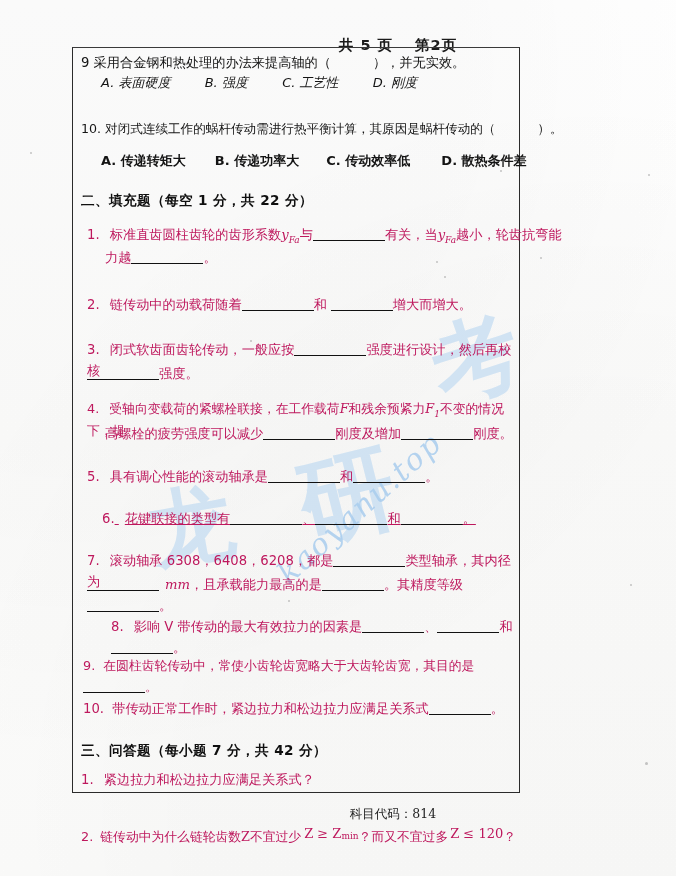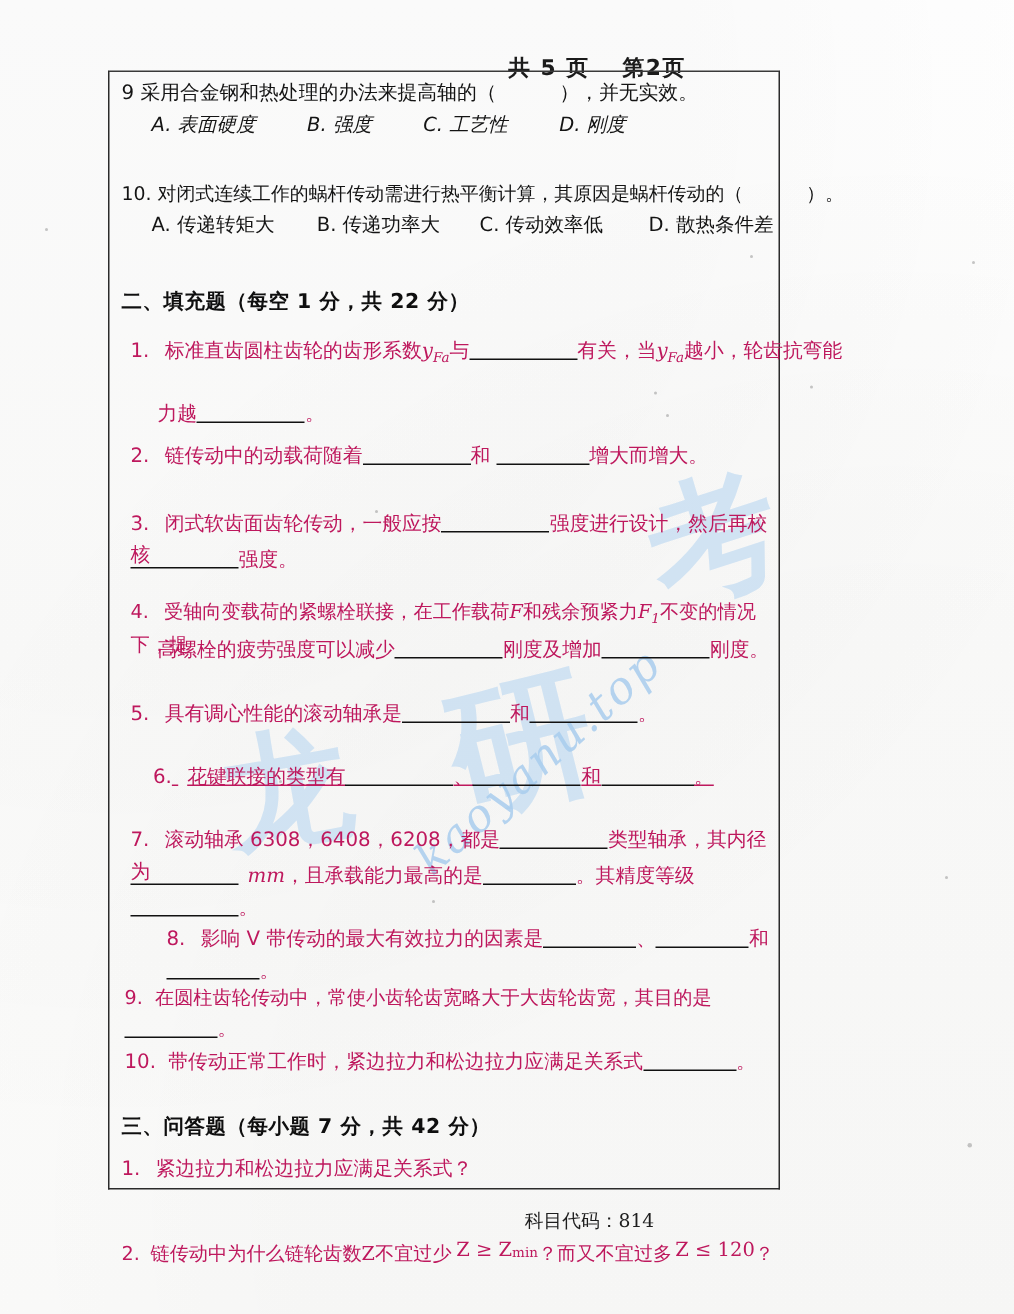--- a/index.html
+++ b/index.html
@@ -214,37 +214,37 @@
       <span style="display:inline-block;width:26px"></span>
       <span class="opt">C. 工艺性</span>
       <span style="display:inline-block;width:26px"></span>
       <span class="opt">D. 刚度</span>
     </div>
 
     <div class="row qline" style="top:72px; left:8px; font-size:12.6px;">
       <span class="num">10.</span>
       <span>对闭式连续工作的蜗杆传动需进行热平衡计算，其原因是蜗杆传动的（</span><span class="paren-slot"></span><span>）。</span>
     </div>
-    <div class="row opts" style="top:93px; left:28px;">
+    <div class="row opts" style="top:104px; left:28px;font-weight:bold;">
       <span class="opt">A. 传递转矩大</span>
       <span style="display:inline-block;width:20px"></span>
       <span class="opt">B. 传递功率大</span>
       <span style="display:inline-block;width:18px"></span>
       <span class="opt">C. 传动效率低</span>
       <span style="display:inline-block;width:22px"></span>
       <span class="opt">D. 散热条件差</span>
     </div>
 
     <div class="row section-head" style="top:144px; left:8px;">二、填充题（每空 1 分，共 22 分）</div>
 
     <div class="row qbody" style="top:176px; left:14px; width:500px;">
       <span class="num">1.</span>
       <span style="display:inline-block;width:6px"></span><span>标准直齿圆柱齿轮的齿形系数</span><span class="mvar">y</span><sub class="msub">Fa</sub><span>与</span><span class="blank b-lg"></span><span>有关，当</span><span class="mvar">y</span><sub class="msub">Fa</sub><span>越小，轮齿抗弯能</span>
     </div>
-    <div class="row qbody" style="top:218px; left:32px;text-align:right;">
+    <div class="row qbody" style="top:199px; left:32px;text-align:right;">
       <span>力越</span><span class="blank b-lg"></span><span>。</span>
     </div>
 
     <div class="row qbody" style="top:246px; left:14px;">
       <span class="num">2.</span>
       <span style="display:inline-block;width:6px"></span><span>链传动中的动载荷随着</span><span class="blank b-lg"></span><span>和</span><span style="display:inline-block;width:4px"></span><span class="blank b-md"></span><span>增大而增大。</span>
     </div>
 
     <div class="row qbody" style="top:291px; left:14px;">
       <span class="num">3.</span>

